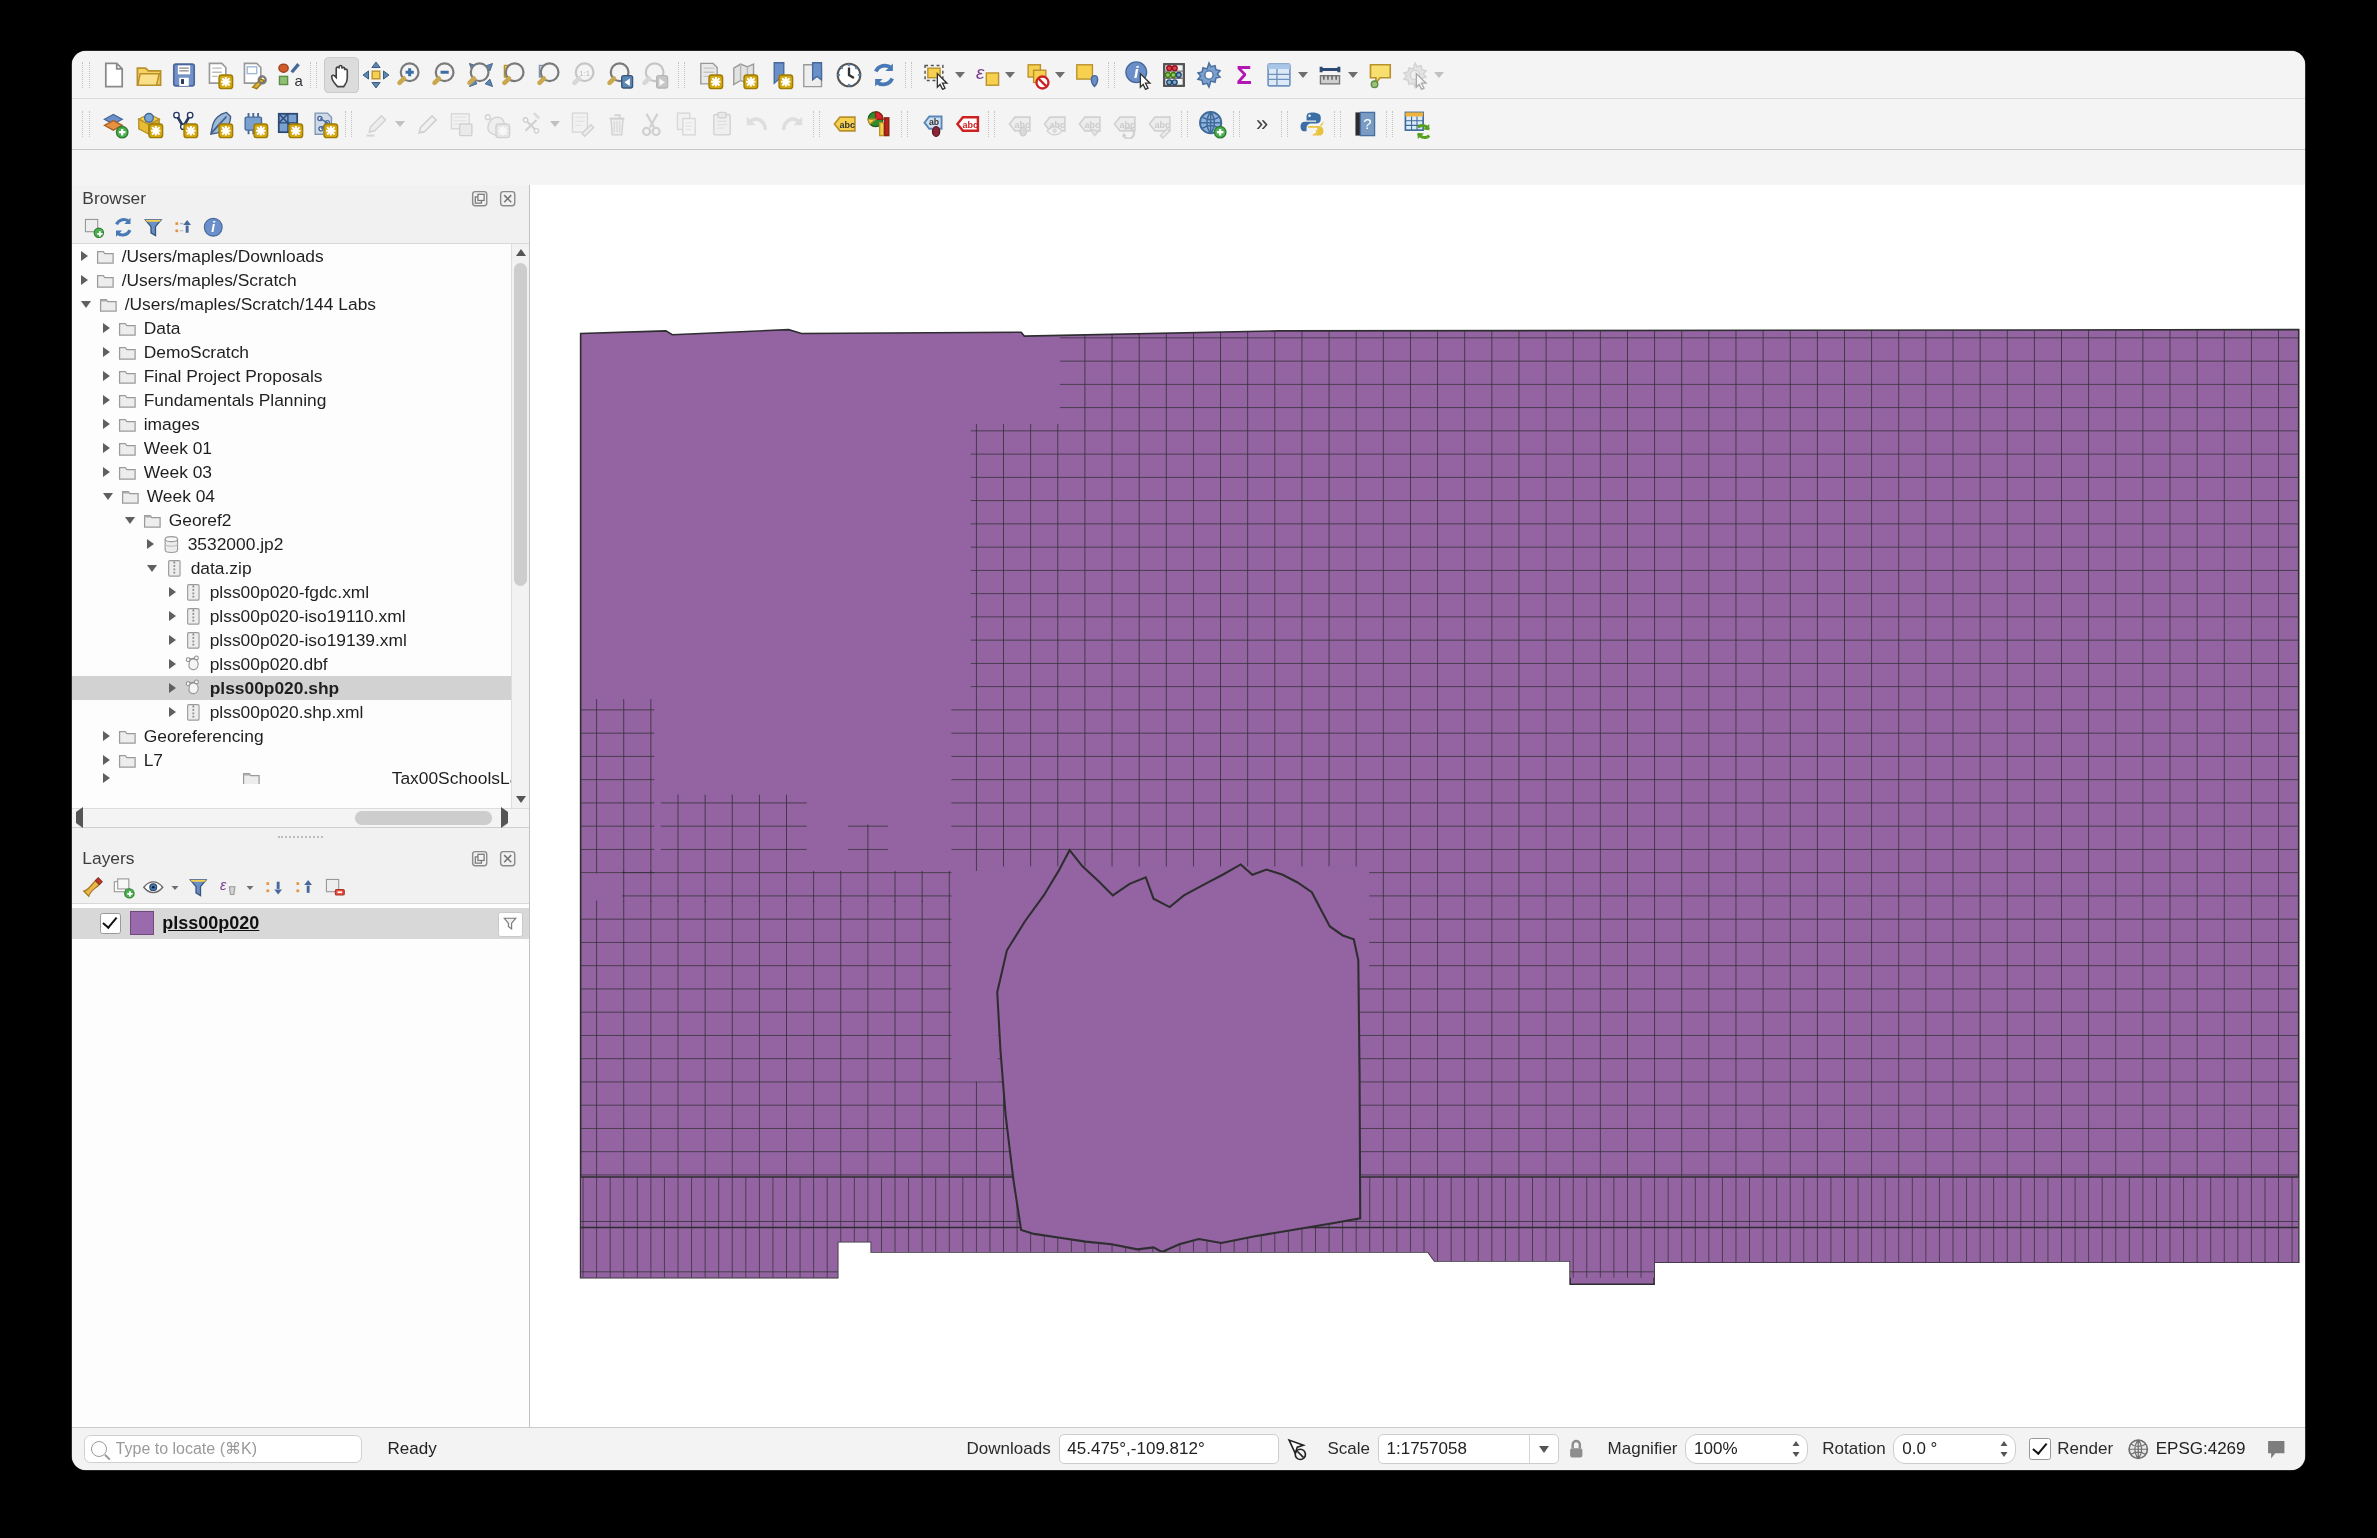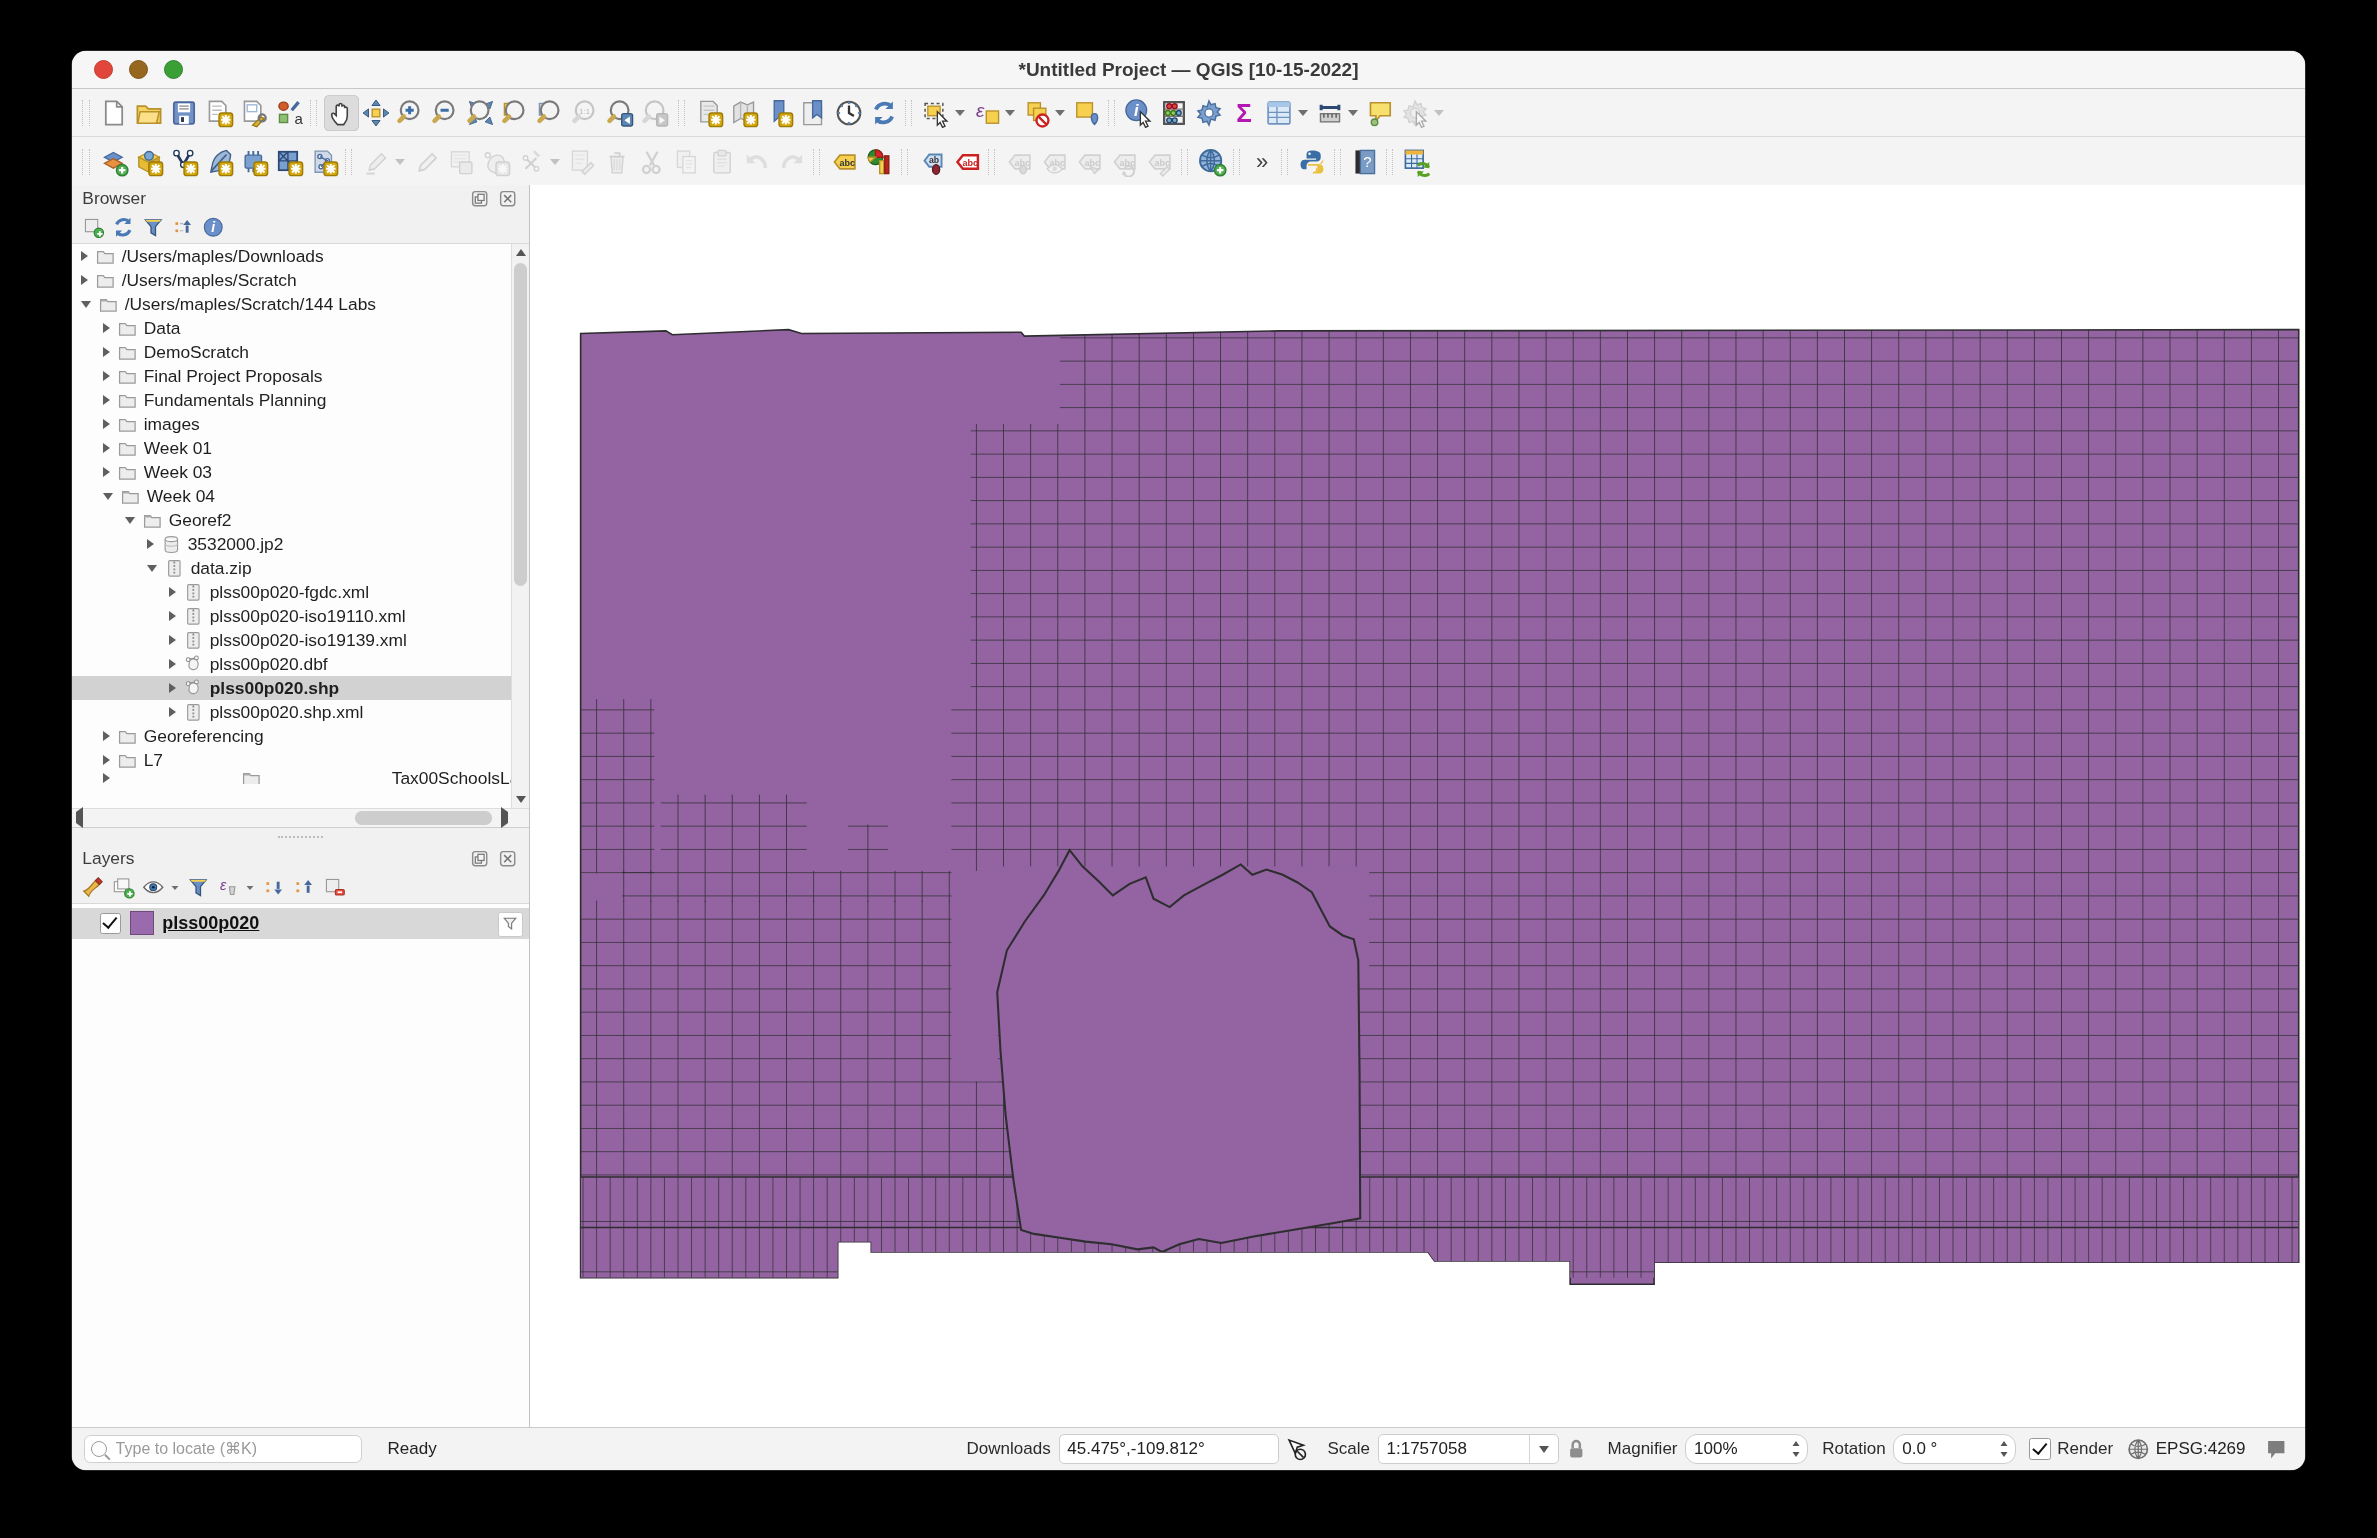--- a/index.html
+++ b/index.html
@@ -82,26 +82,20 @@
   .spin .sbtns{width:22px;align-self:stretch;display:flex;flex-direction:column;align-items:center;justify-content:center;gap:3.9px;margin-left:5.2px;}
   .spin .sbtns i{display:block;}
   .sico{width:24.5px;height:24.5px;margin:0 5.2px;flex:none;}
   .crs{font-size:17px;color:#222;margin-right:13px;}
 </style>
 </head>
 <body>
 
 <div class="win">
 
-  <div class="titlebar">
-    <span class="tl" style="background:#e2453c;border:0.6px solid #c33a31;"></span>
-    <span class="tl" style="background:#96681f;border:0.6px solid #7d5517;"></span>
-    <span class="tl" style="background:#3aa035;border:0.6px solid #2f8030;"></span>
-    <div class="title">*Untitled Project — QGIS [10-15-2022]</div>
-  </div>
 
   <div class="tbar tb1" id="tbar1">
       <span class="grip"></span>
       <span class="ti">
         <svg viewBox="0 0 22 22">
           <path d="M5 2.5h8l4 4V19.5H5z" fill="#fff" stroke="#8a8a8a" stroke-width="1.3"></path>
           <path d="M13 2.5v4h4" fill="none" stroke="#8a8a8a" stroke-width="1.3"></path>
         </svg>
       </span>
       <span class="ti">

